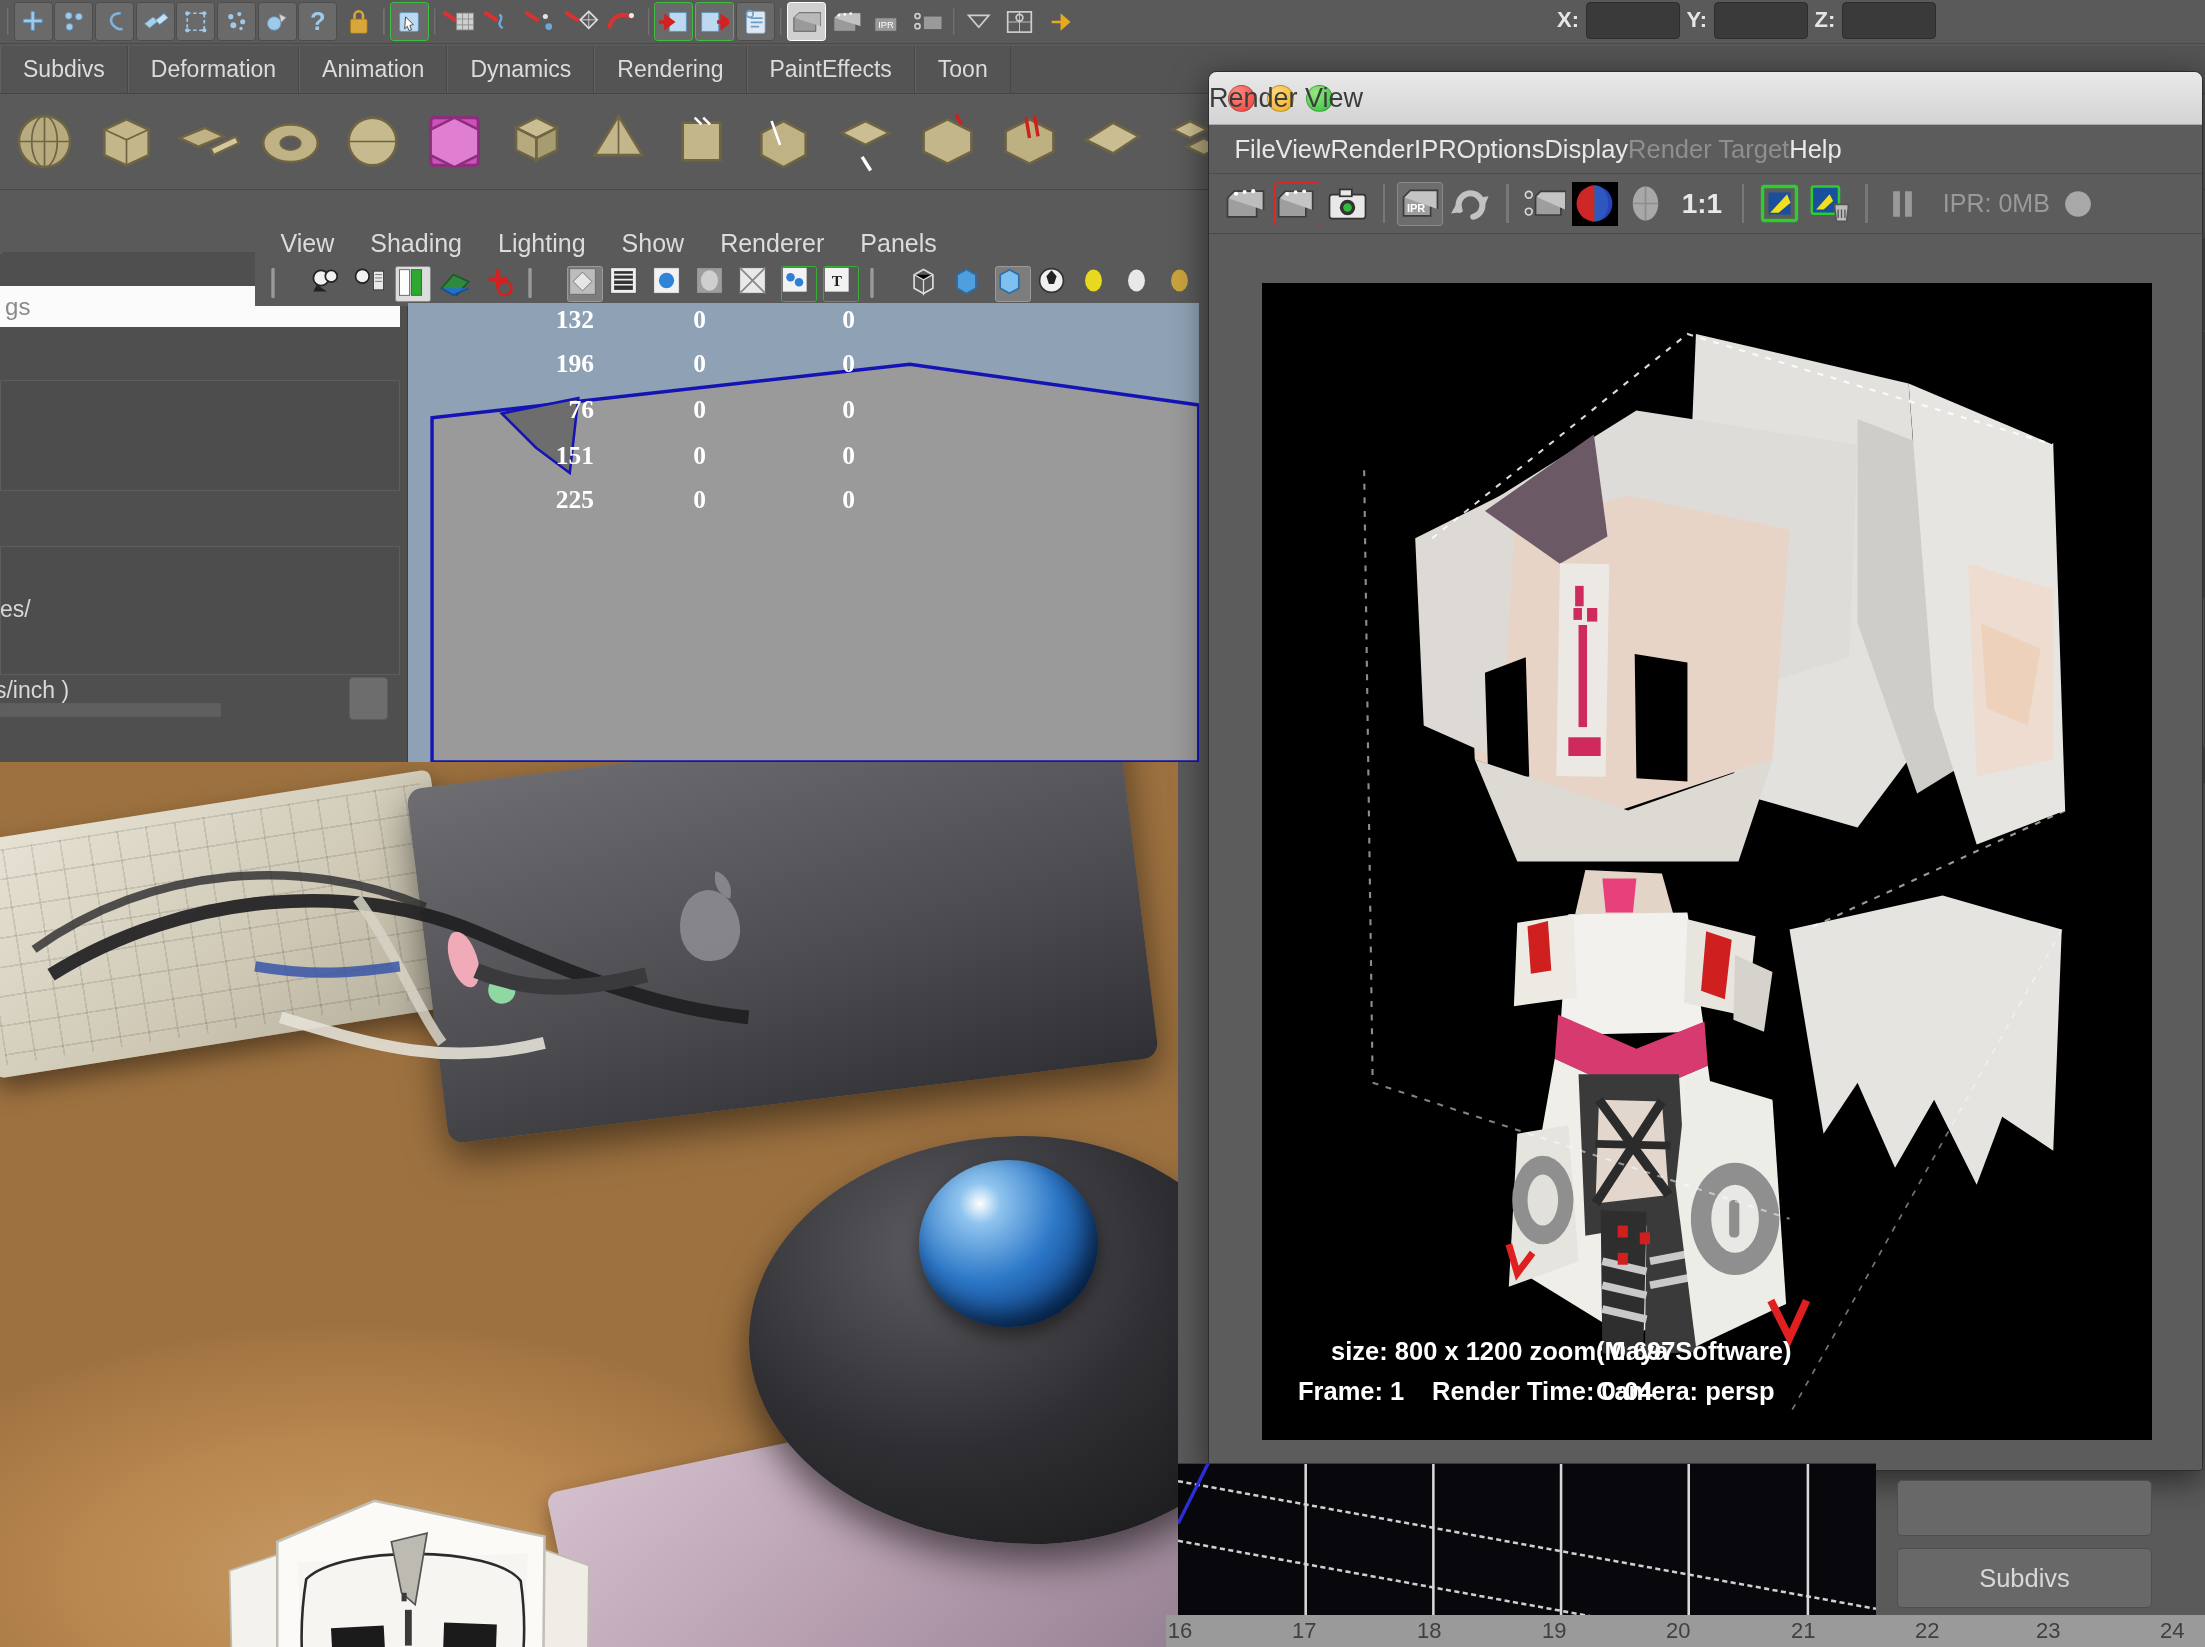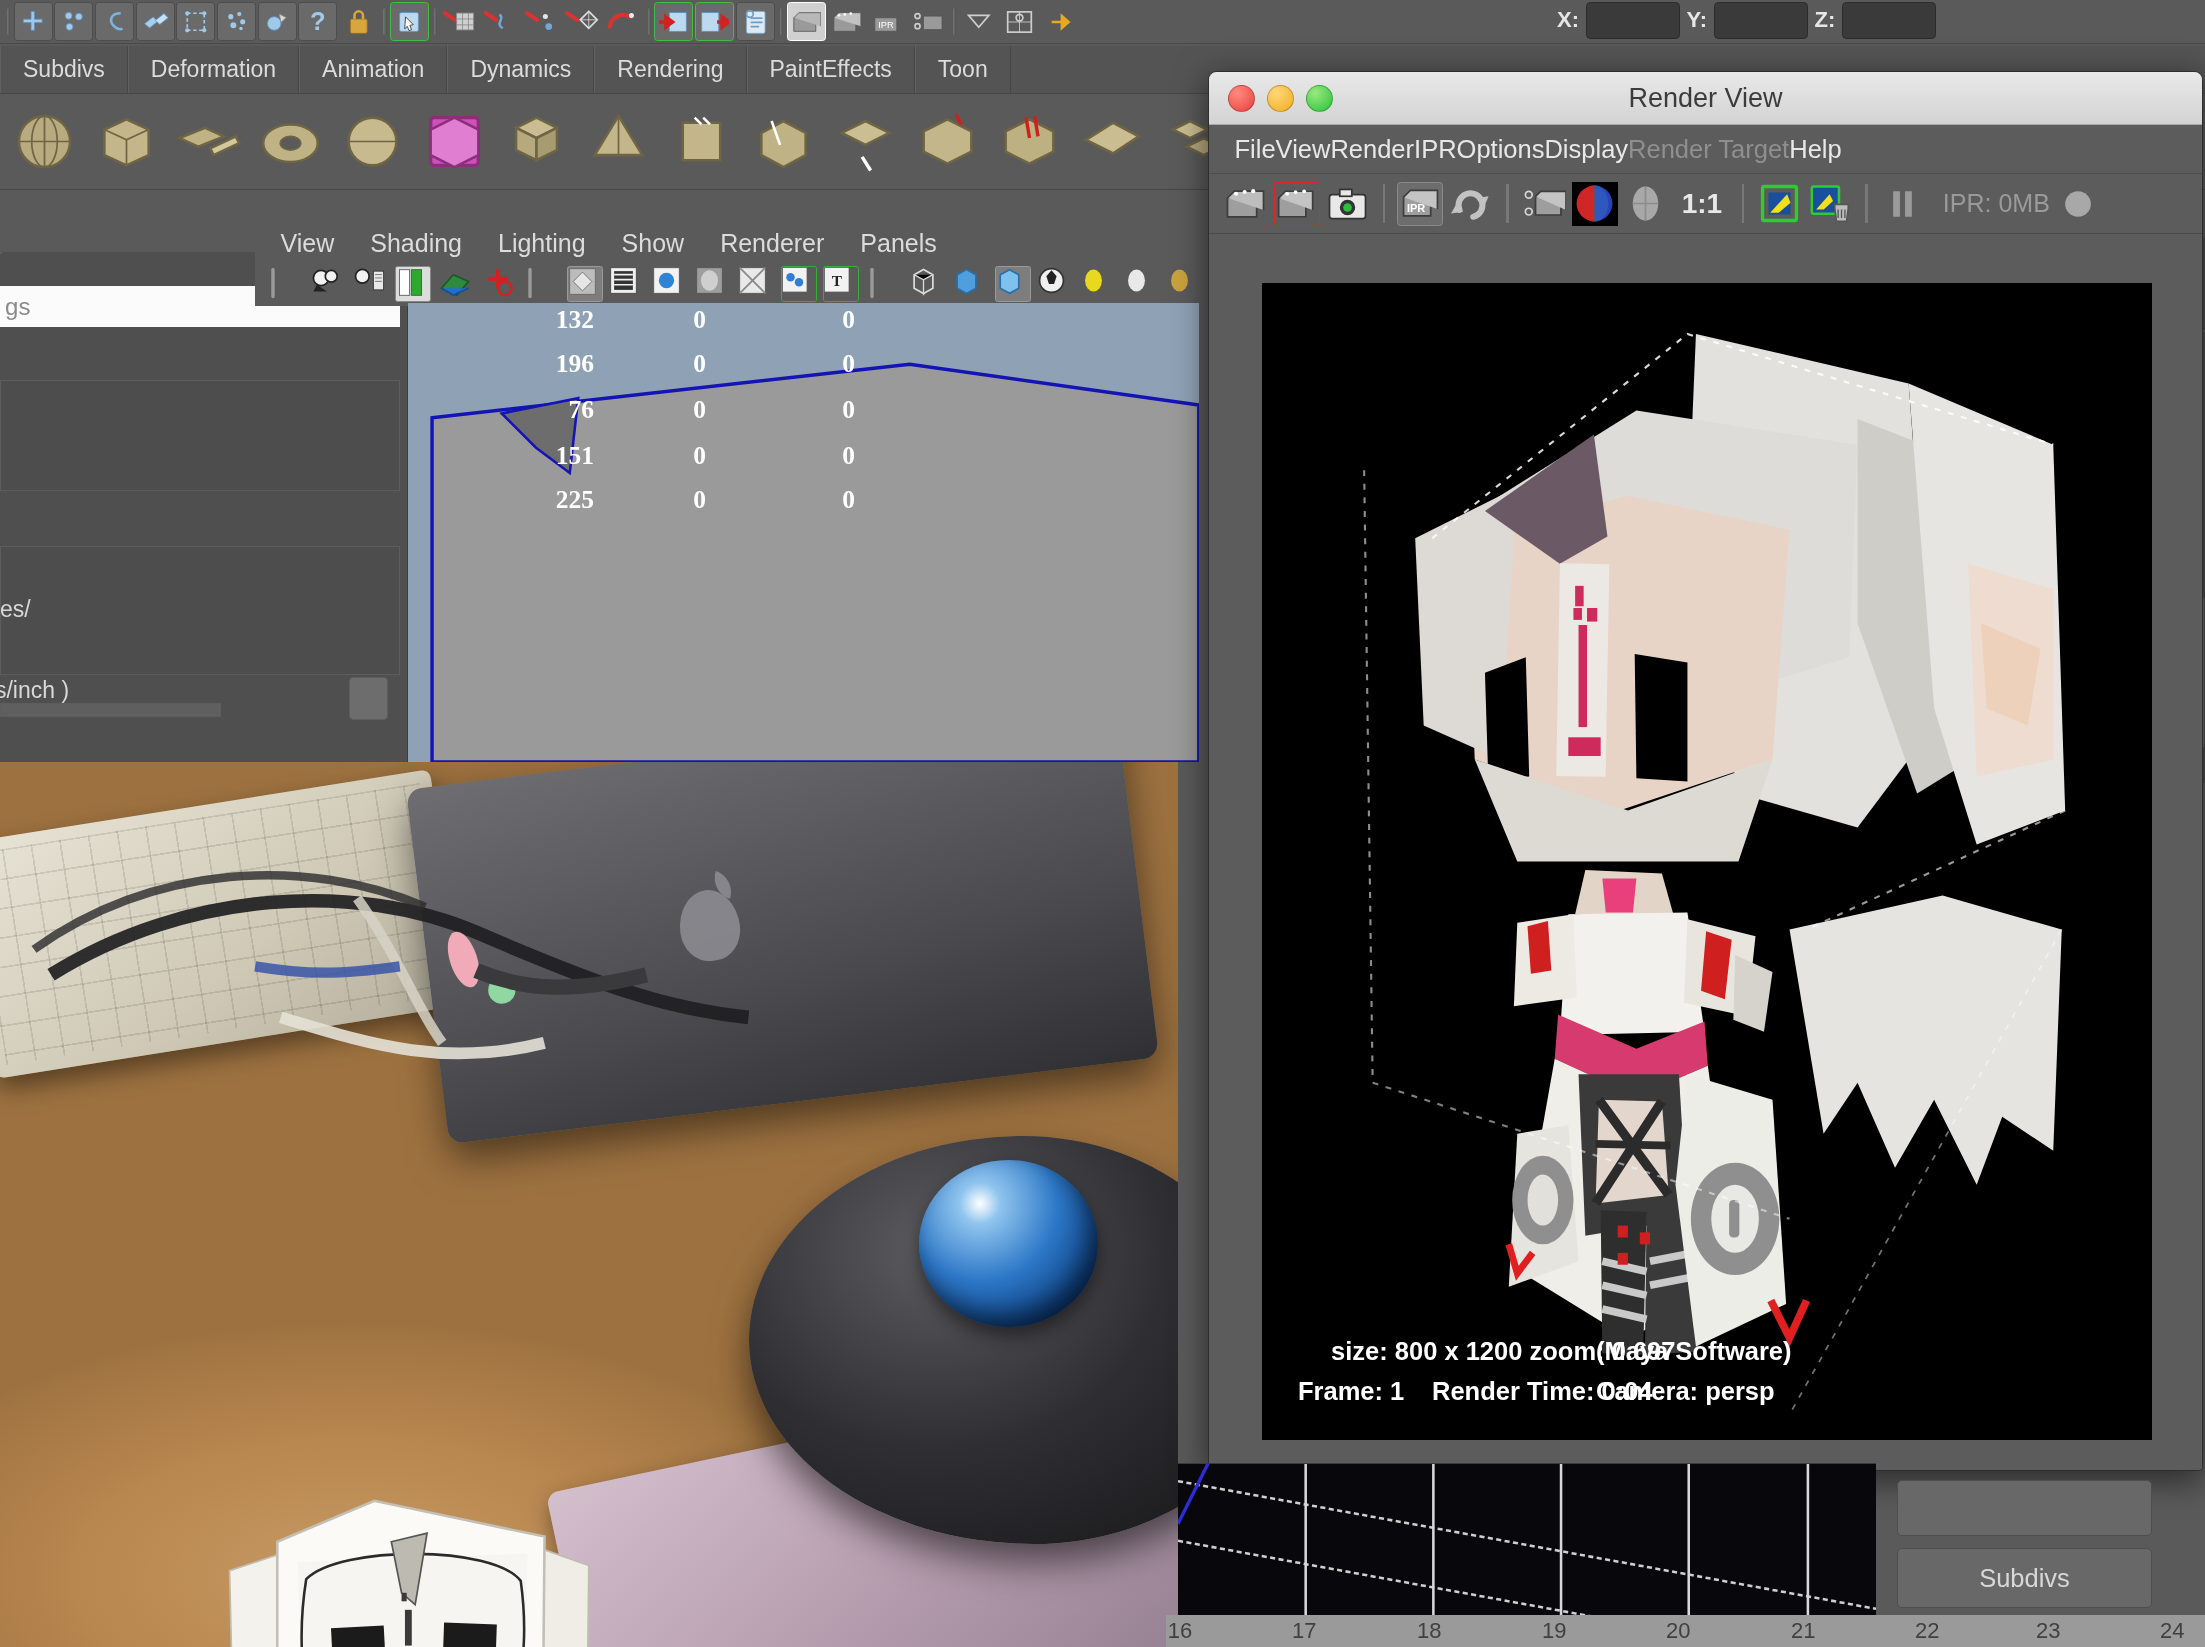--- a/index.html
+++ b/index.html
@@ -154,21 +154,21 @@
   .rv-titlebar {
     height:53px; background:linear-gradient(to bottom,#e9e9e9,#d3d3d3);
     border-bottom:0.9px solid #a9a9a9; position:relative;
     display:flex; align-items:center;
   }
   .traffic { display:flex; gap:12px; margin-left:18.7px; }
   .tl { width:27px; height:27px; border-radius:50%; border:0.9px solid rgba(0,0,0,.22); }
   .tl-red{background:radial-gradient(circle at 34% 28%,#ff8a80,#e8413c);}
   .tl-yel{background:radial-gradient(circle at 34% 28%,#ffd77a,#f0ad1d);}
   .tl-grn{background:radial-gradient(circle at 34% 28%,#9ae87e,#27c23c);}
-  .rv-title { position:absolute; left:0; right:0; text-align:center;
+  .rv-title { position:absolute; left:0; right:0; text-align:left;
     font-size:27px; color:#3c3c3c; font-weight:500; }
 
   .rv-menubar {
     height:49px; background:#5c5c5c; display:flex; align-items:center;
     padding-left:25.5px; border-bottom:0.9px solid #4d4d4d;
   }
   .rv-menu { color:#e8e8e8; font-size:25.5px; white-space:nowrap; }
   .rv-menu.disabled { color:#8f8f8f; }
 
   .rv-toolbar {

